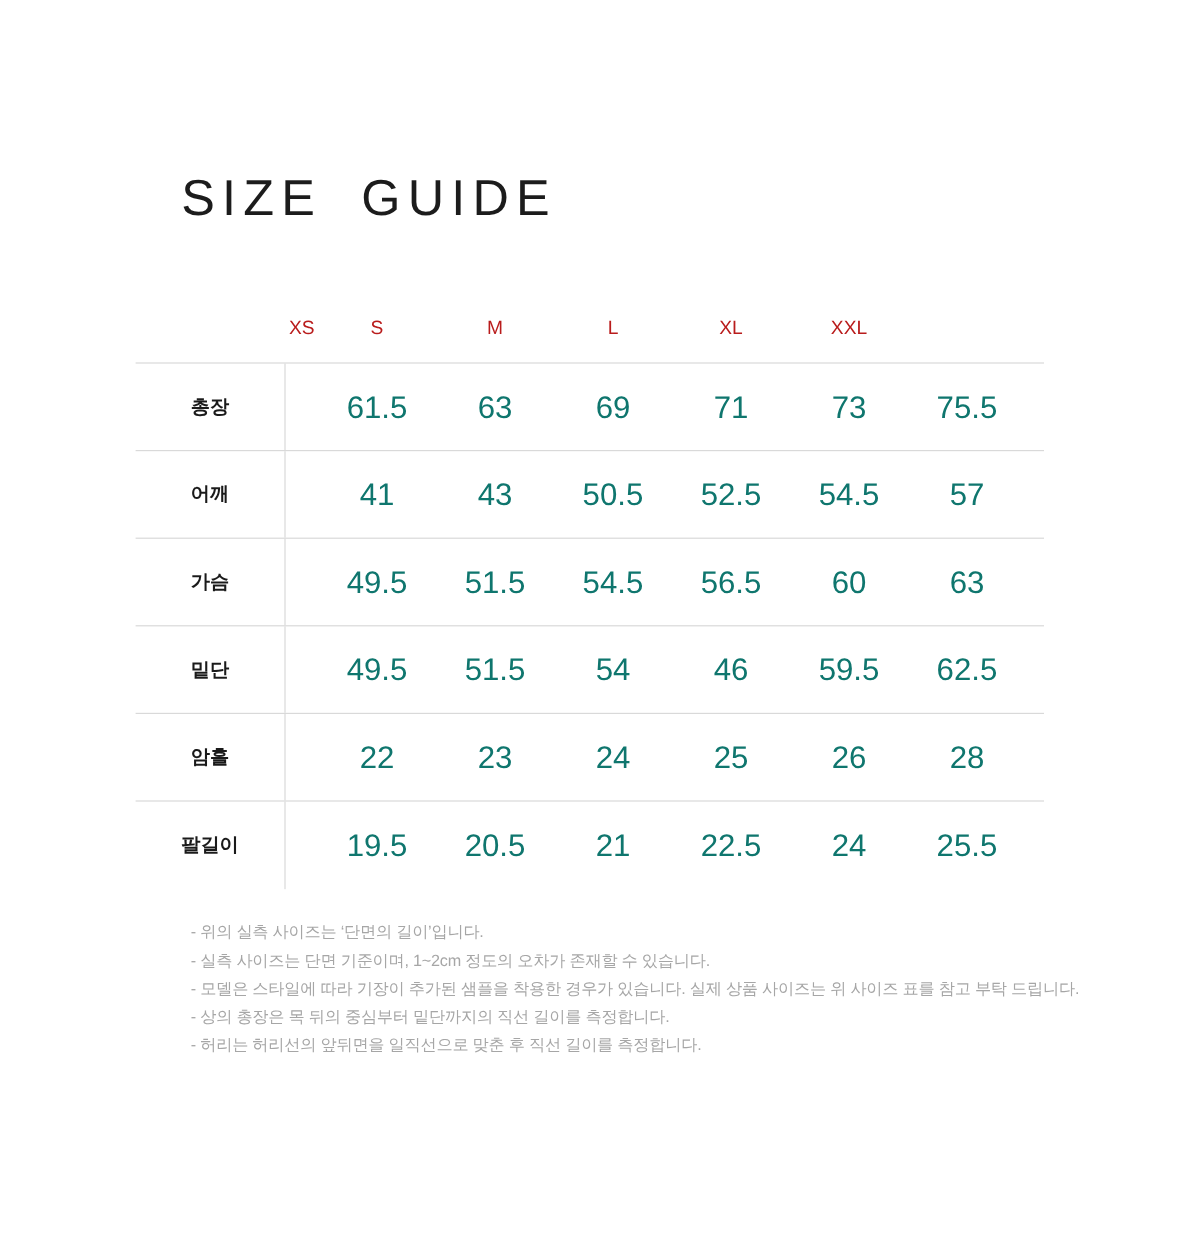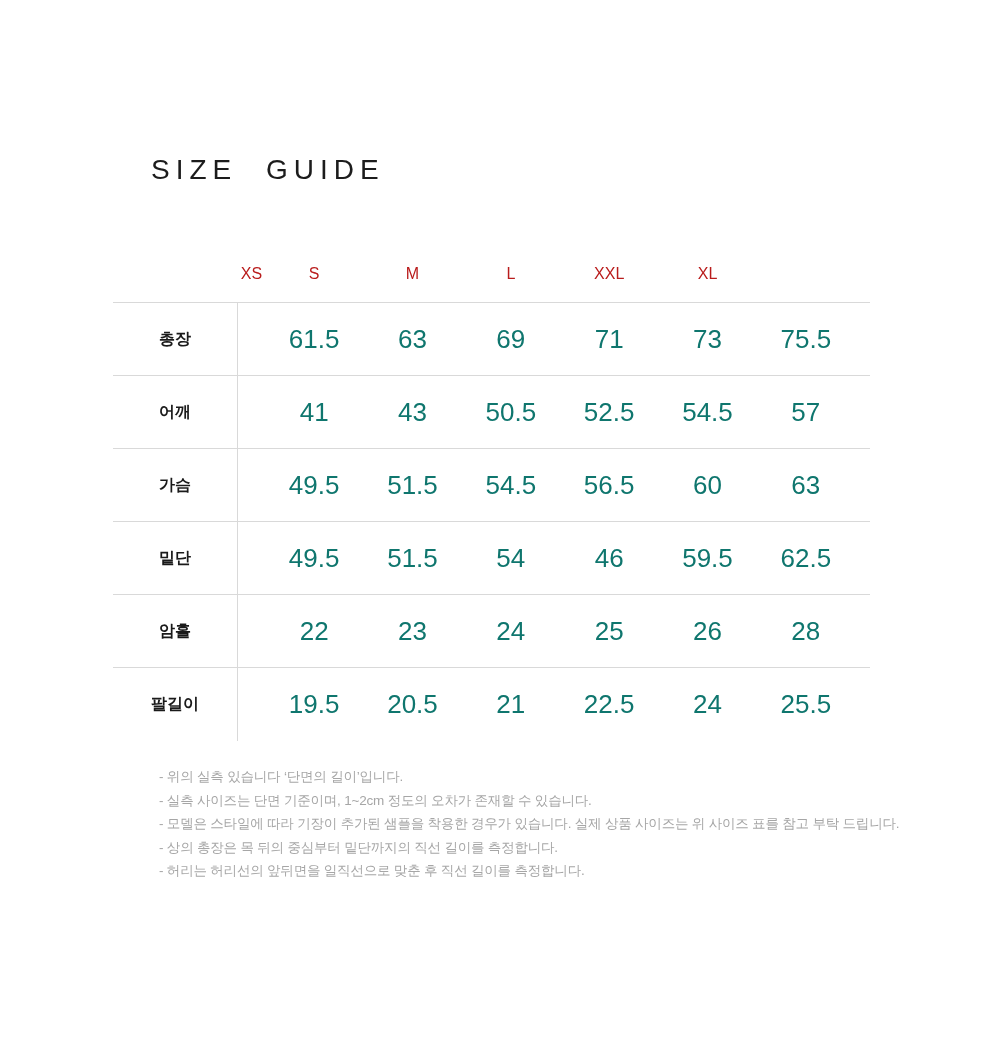--- a/index.html
+++ b/index.html
@@ -8,22 +8,22 @@
     width: 1000px; height: 1040px;
     position: relative;
     font-family: "Liberation Sans", "DejaVu Sans", sans-serif;
     color: #1a1a1a;
     overflow: hidden;
   }
 
   
   .page-title {
     position: absolute;
-    left: 151px; top: 156px;
-    font-size: 28px;
+    left: 151px; top: 144px;
+    font-size: 42px;
     font-weight: 300;
     letter-spacing: 6px;
     word-spacing: 15px;
     line-height: 1;
     color: #1c1c1c;
   }
 
   
   .size-table {
     position: absolute;
@@ -74,22 +74,22 @@
 <h1 class="page-title">SIZE GUIDE</h1>
 
 <div class="size-table">
 
   <div class="t-row header">
     <div></div>
     <div class="cell size">XS</div>
     <div class="cell size">S</div>
     <div class="cell size">M</div>
     <div class="cell size">L</div>
+    <div class="cell size">XL</div>
     <div class="cell size">XXL</div>
-    <div class="cell size">XL</div>
     <div></div>
   </div>
 
   <div class="t-row data">
     <div class="cell label">총장</div>
     <div></div>
     <div class="cell num">61.5</div>
     <div class="cell num">63</div>
     <div class="cell num">69</div>
     <div class="cell num">71</div>
@@ -154,18 +154,18 @@
     <div class="cell num">21</div>
     <div class="cell num">22.5</div>
     <div class="cell num">24</div>
     <div class="cell num">25.5</div>
     <div></div>
   </div>
 
 </div>
 
 <ul class="notes">
-  <li>- 위의 실측 있습니다 ‘단면의 길이’입니다.</li>
+  <li>- 위의 실측 사이즈는 ‘단면의 길이’입니다.</li>
   <li>- 실측 사이즈는 단면 기준이며, 1~2cm 정도의 오차가 존재할 수 있습니다.</li>
   <li>- 모델은 스타일에 따라 기장이 추가된 샘플을 착용한 경우가 있습니다. 실제 상품 사이즈는 위 사이즈 표를 참고 부탁 드립니다.</li>
   <li>- 상의 총장은 목 뒤의 중심부터 밑단까지의 직선 길이를 측정합니다.</li>
   <li>- 허리는 허리선의 앞뒤면을 일직선으로 맞춘 후 직선 길이를 측정합니다.</li>
 </ul>
 
 </body></html>

